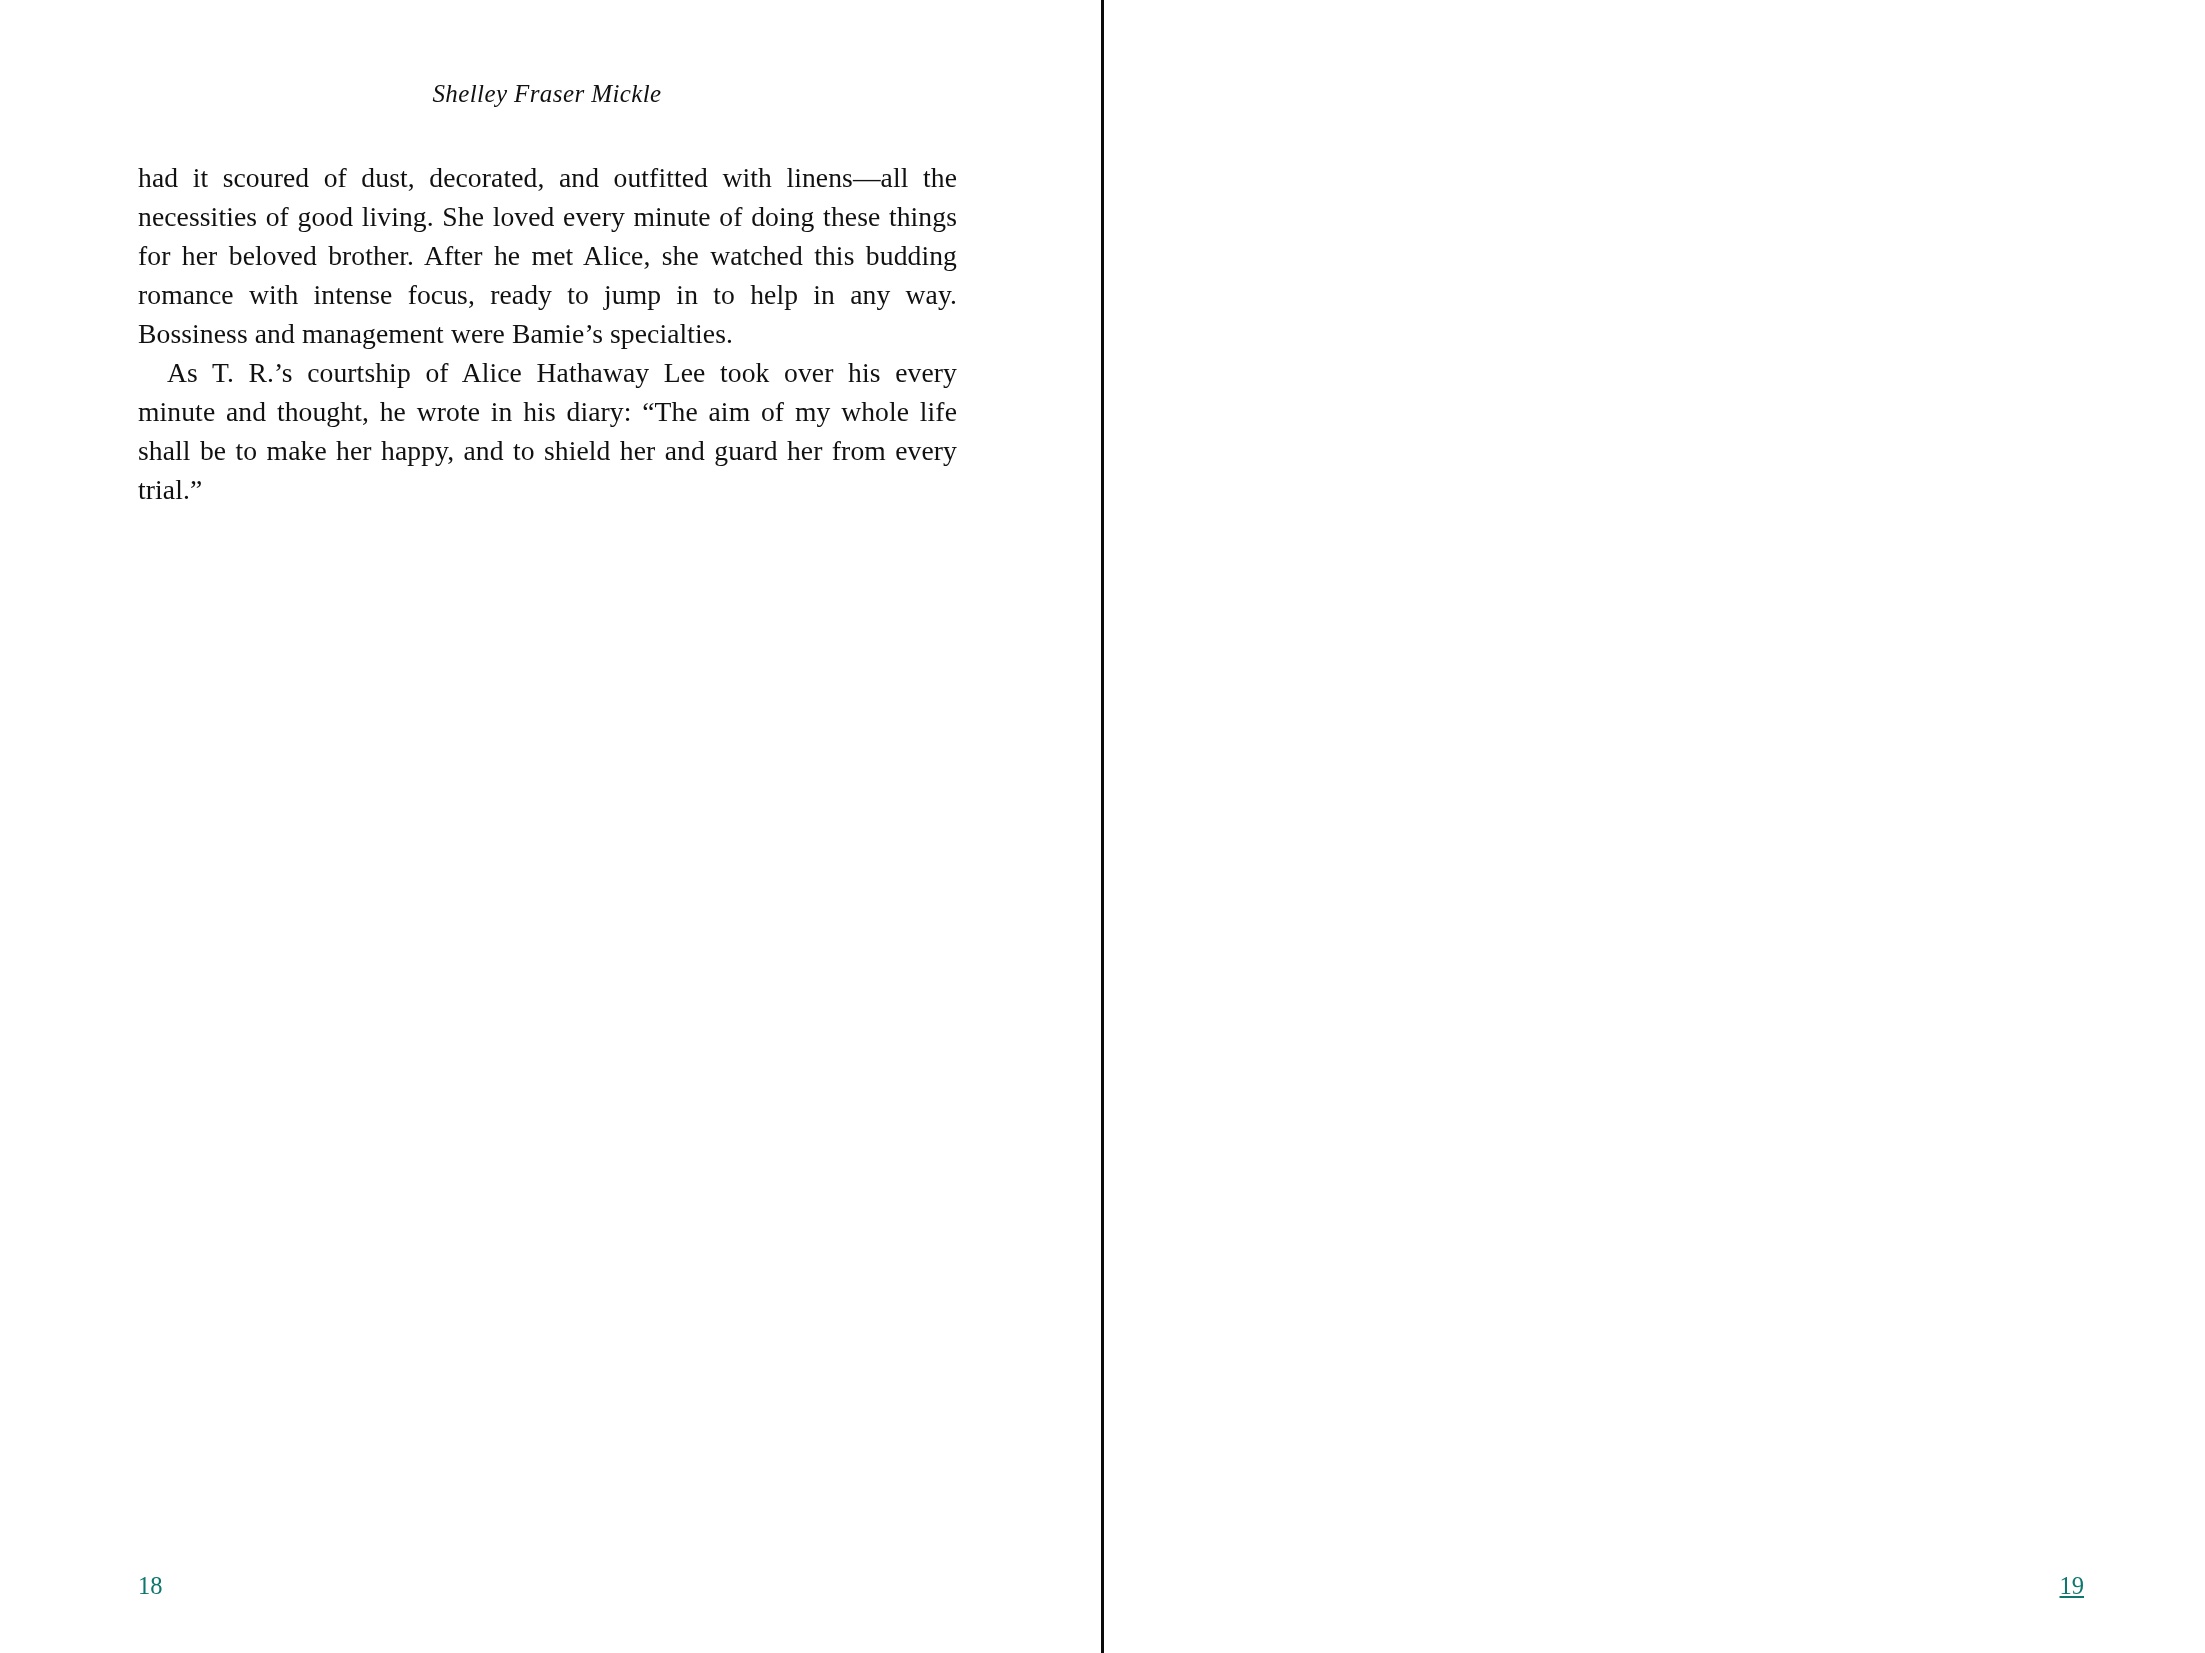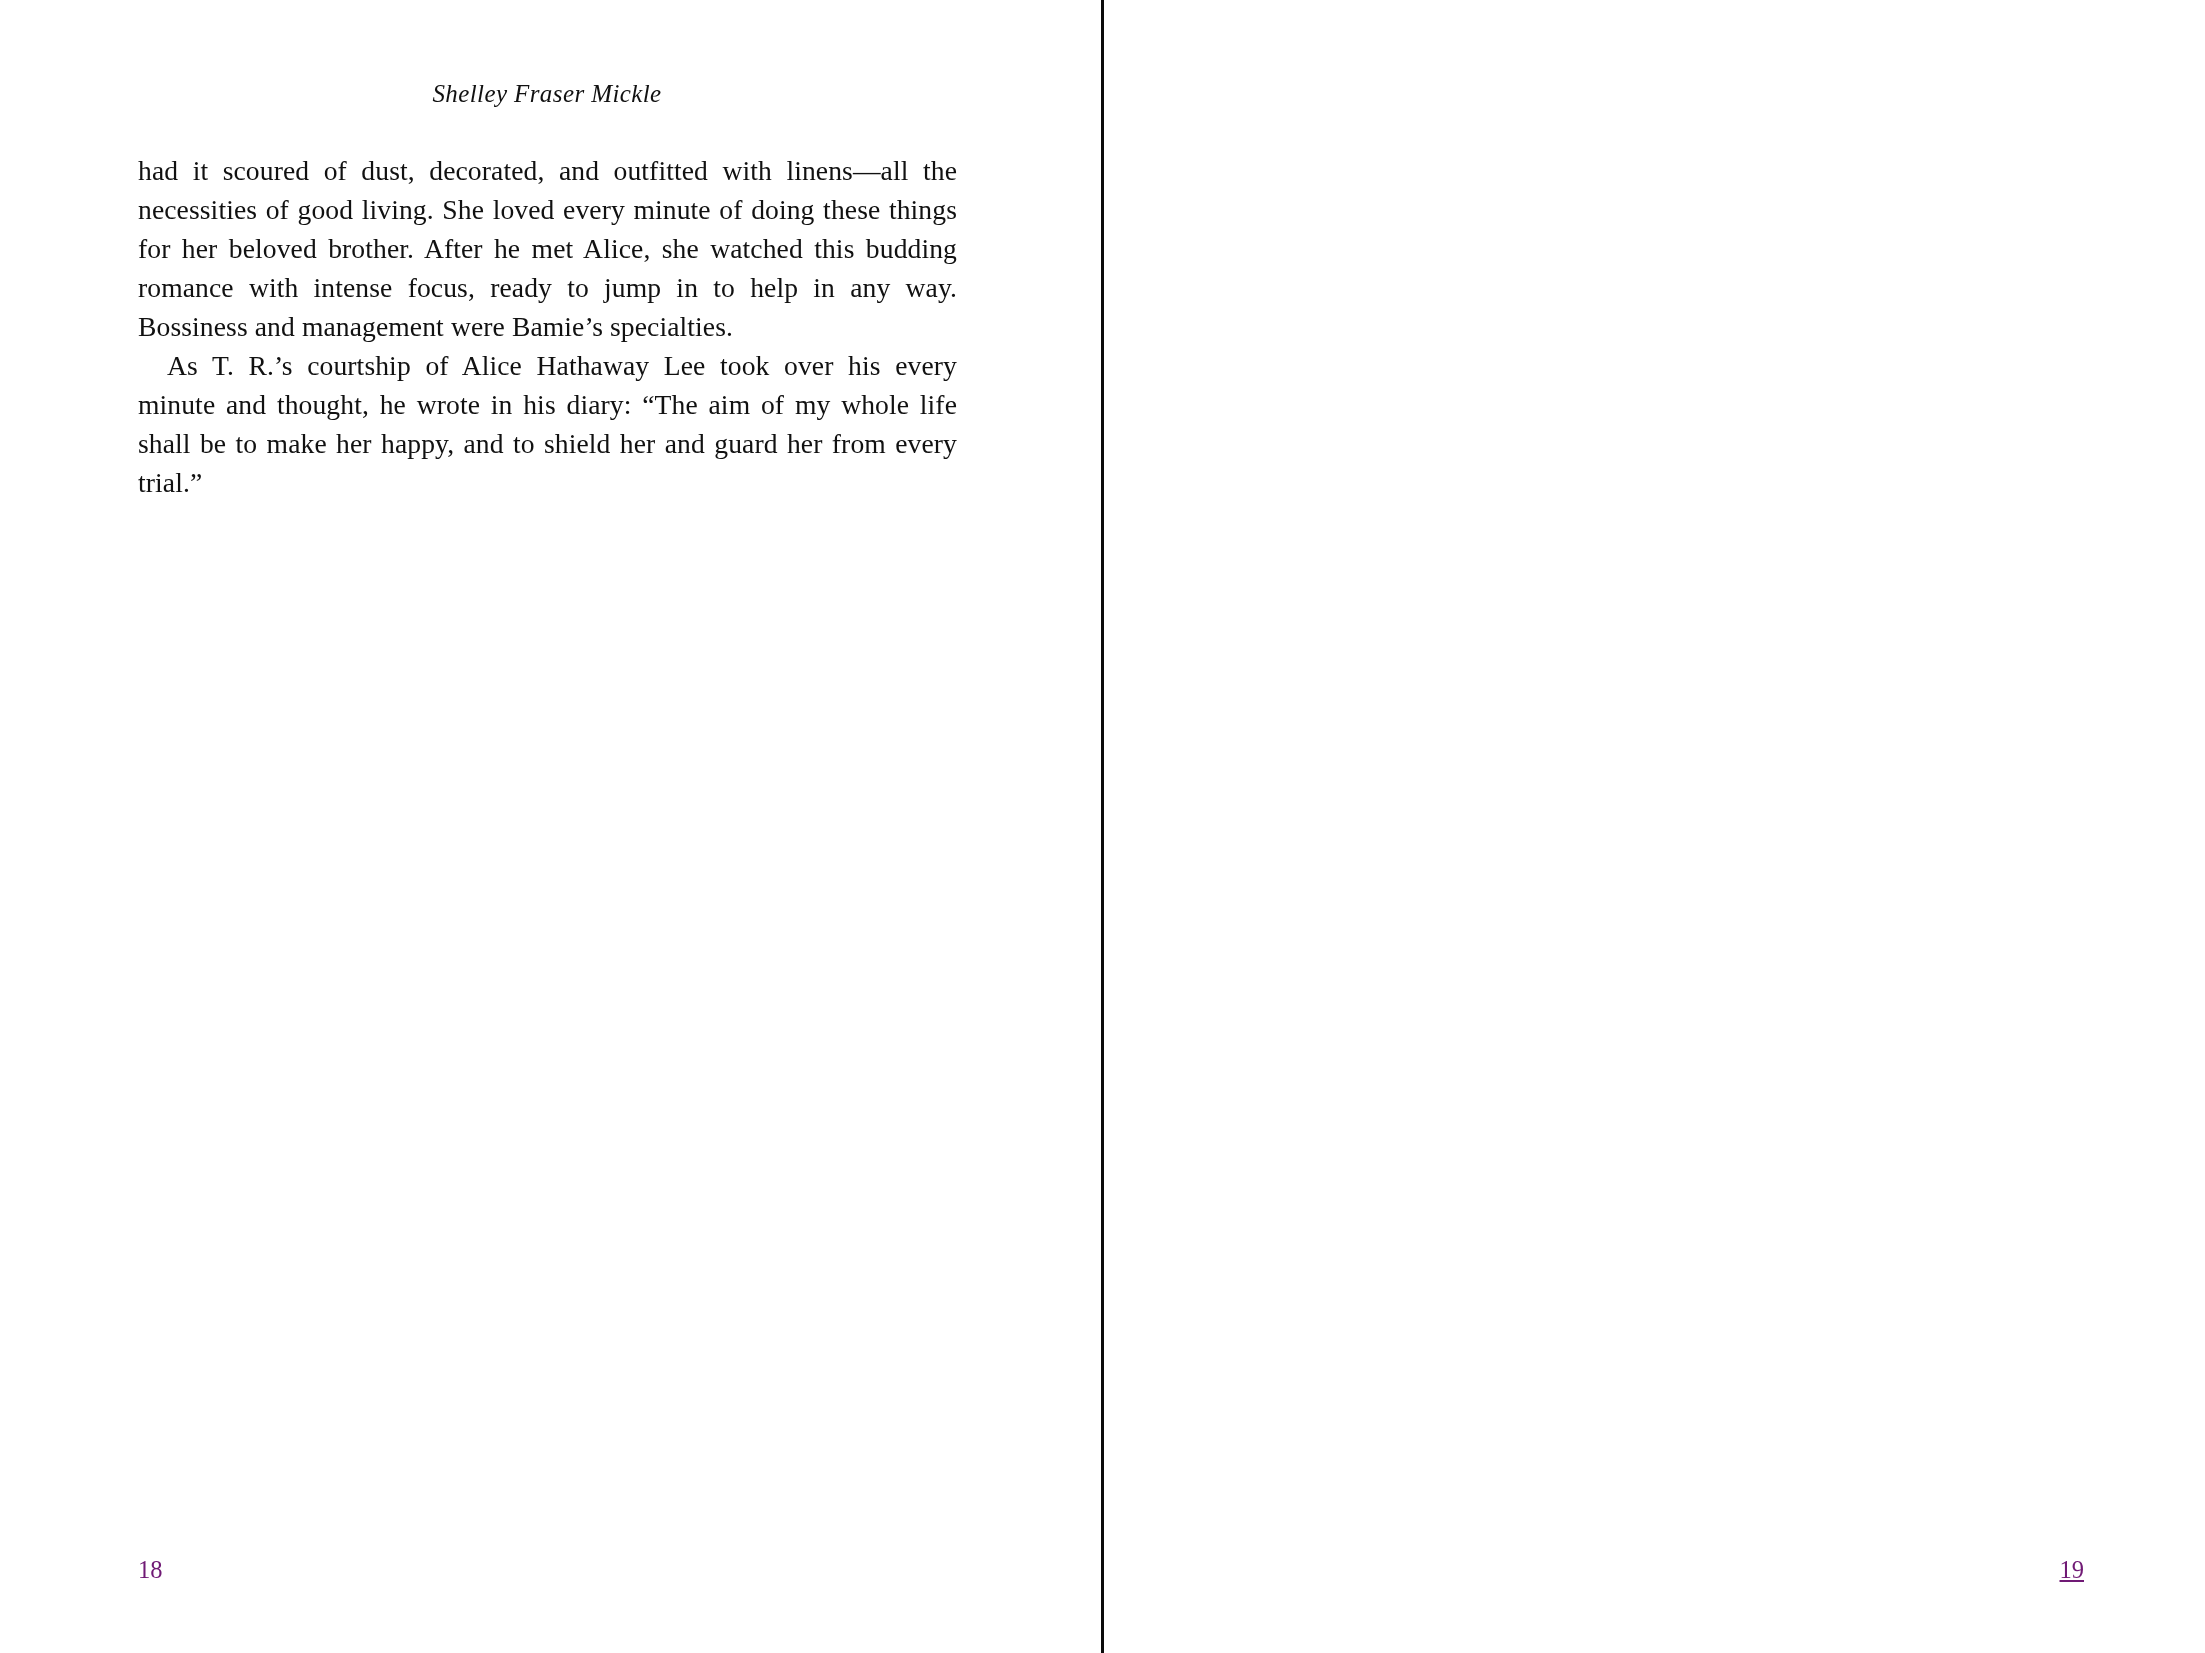--- a/index.html
+++ b/index.html
@@ -52,20 +52,21 @@
     letter-spacing: 0.4px;
     color: #111;
   }
 
   
   .textcol {
     position: absolute;
     text-align: justify;
     text-justify: inter-word;
     hyphens: none;
+    margin-top: 7px;
   }
   .textcol.left-col {
     left: 138px;
     top: 151px;
     width: 819px;
   }
 
   .textcol p {
     margin: 0;
     font-size: 27.6px;
@@ -75,23 +76,23 @@
   .textcol p + p {
     text-indent: 29px;
   }
   .textcol p:last-child {
     text-align-last: left;
   }
 
   
   .folio {
     position: absolute;
-    bottom: 70px;
+    bottom: 54px;
     font-size: 24.5px;
-    color: #701a75;
+    color: #0f766e;
     text-align: right;
   }
   .folio-left  { left: 138px; }
   .folio-right { right: 121px; text-decoration: underline; }
 </style>
 </head>
 <body>
 
 <div class="spread">
 

